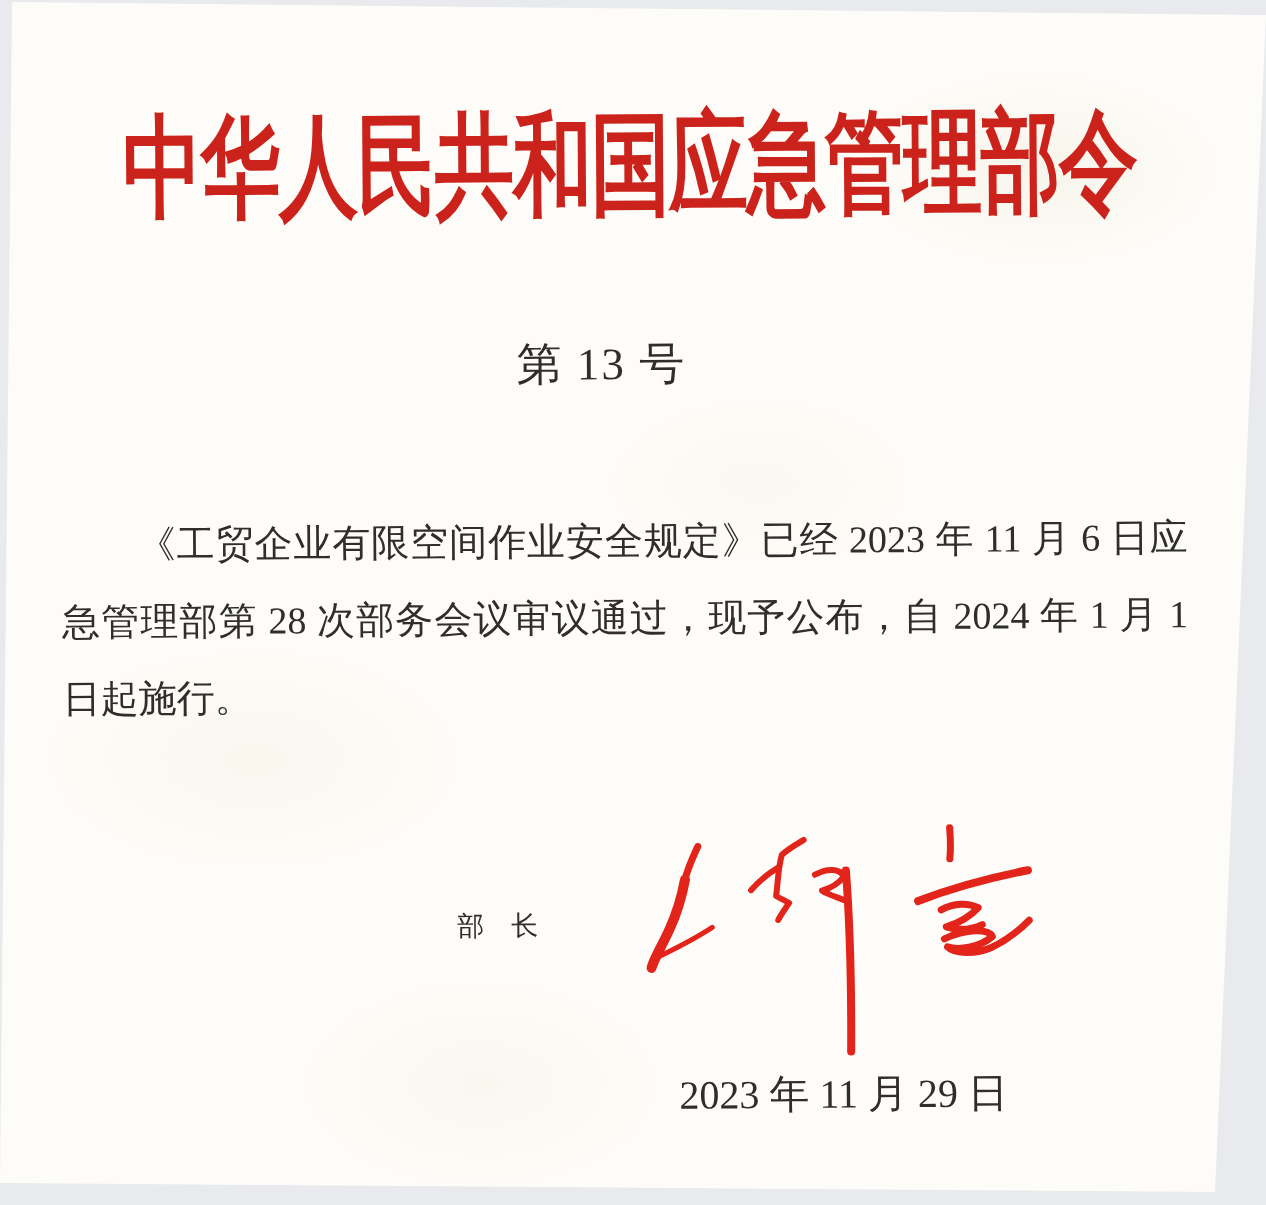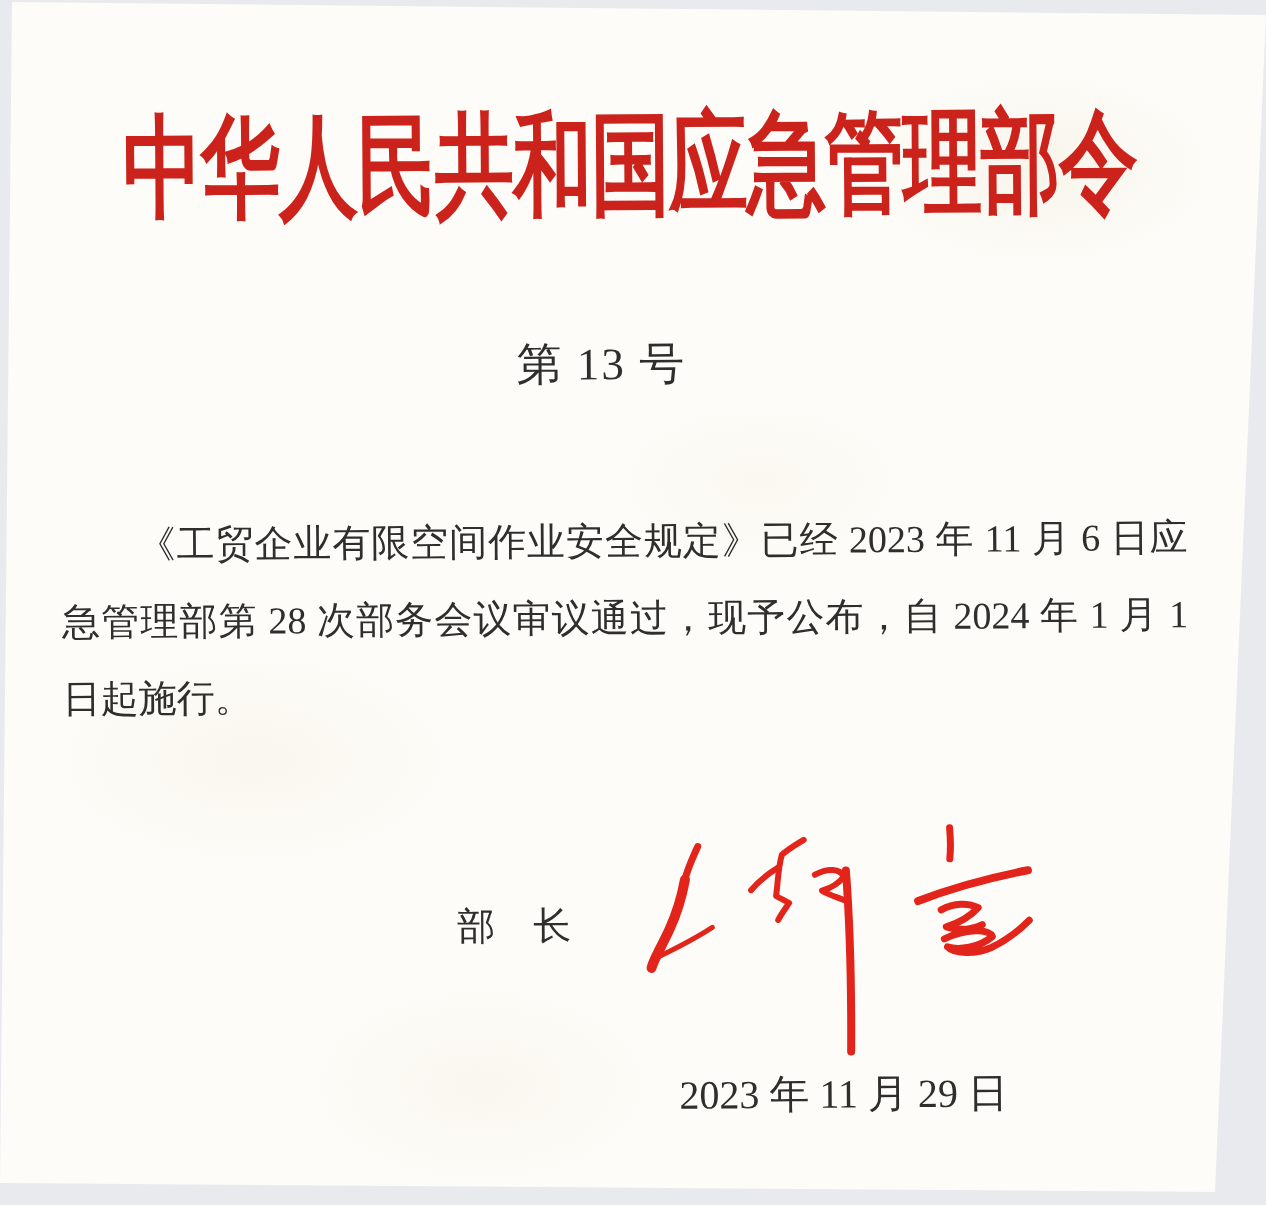--- a/index.html
+++ b/index.html
@@ -56,21 +56,21 @@
   .body-line{
     height:77px;line-height:77px;
     font-size:38px;
     text-align:justify;text-align-last:justify;
     white-space:nowrap;
   }
   .body-line.first{text-indent:76px;}
   .body-line.last{text-align-last:left;}
   .minister-label{
     position:absolute;top:902px;left:455px;
-    font-size:38px;line-height:46px;
+    font-size:27px;line-height:46px;
     white-space:nowrap;
   }
   .signature{
     position:absolute;top:800px;left:545px;width:510px;height:290px;
   }
   .signature svg{width:100%;height:100%;display:block;}
   .signature path{
     fill:none;stroke:var(--signature-red);
     stroke-linecap:round;stroke-linejoin:round;
   }

